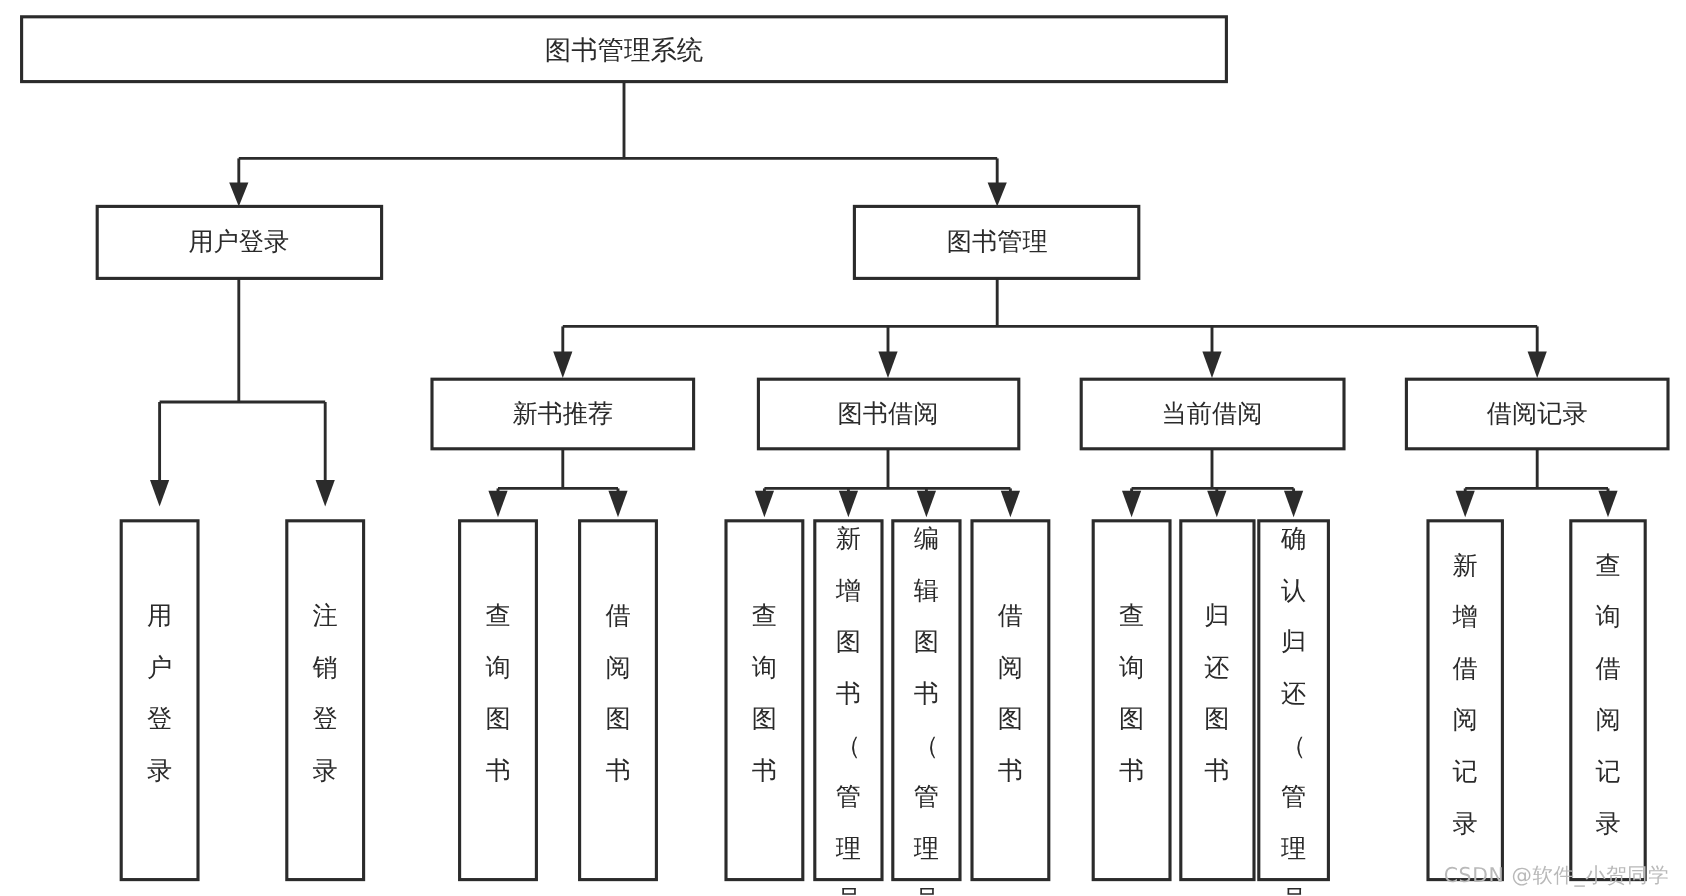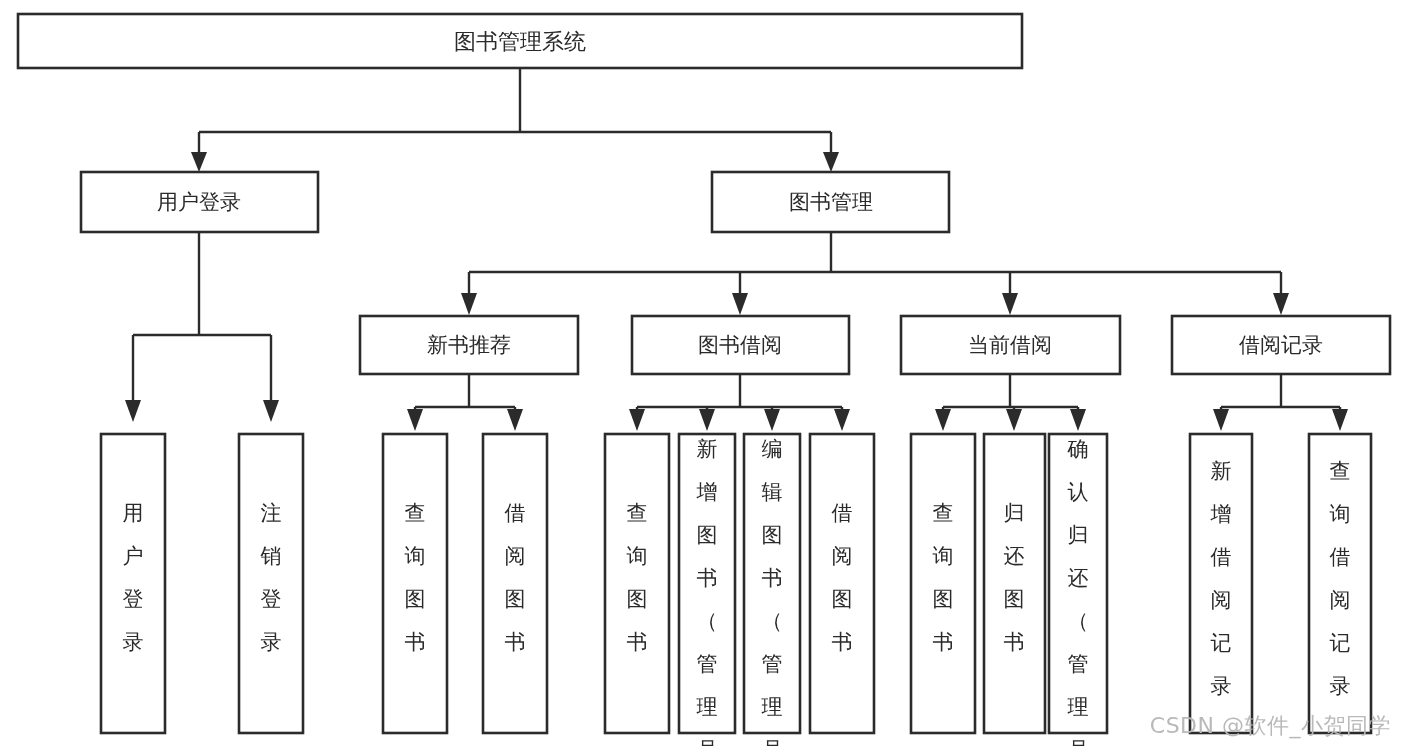--- a/index.html
+++ b/index.html
@@ -54,21 +54,21 @@
   }
   .arrow-head {
     fill: #2b2b2b;
     stroke: none;
   }
   .watermark {
     position: absolute;
     right: 14px;
     bottom: 6px;
     font-family: "DejaVu Sans", "Liberation Sans", sans-serif;
-    font-size: 22px;
+    font-size: 17px;
     color: #b9b9b9;
     white-space: nowrap;
     letter-spacing: 0.5px;
   }
 </style>
 </head>
 <body>
 
 <div id="diagram-root">
 

